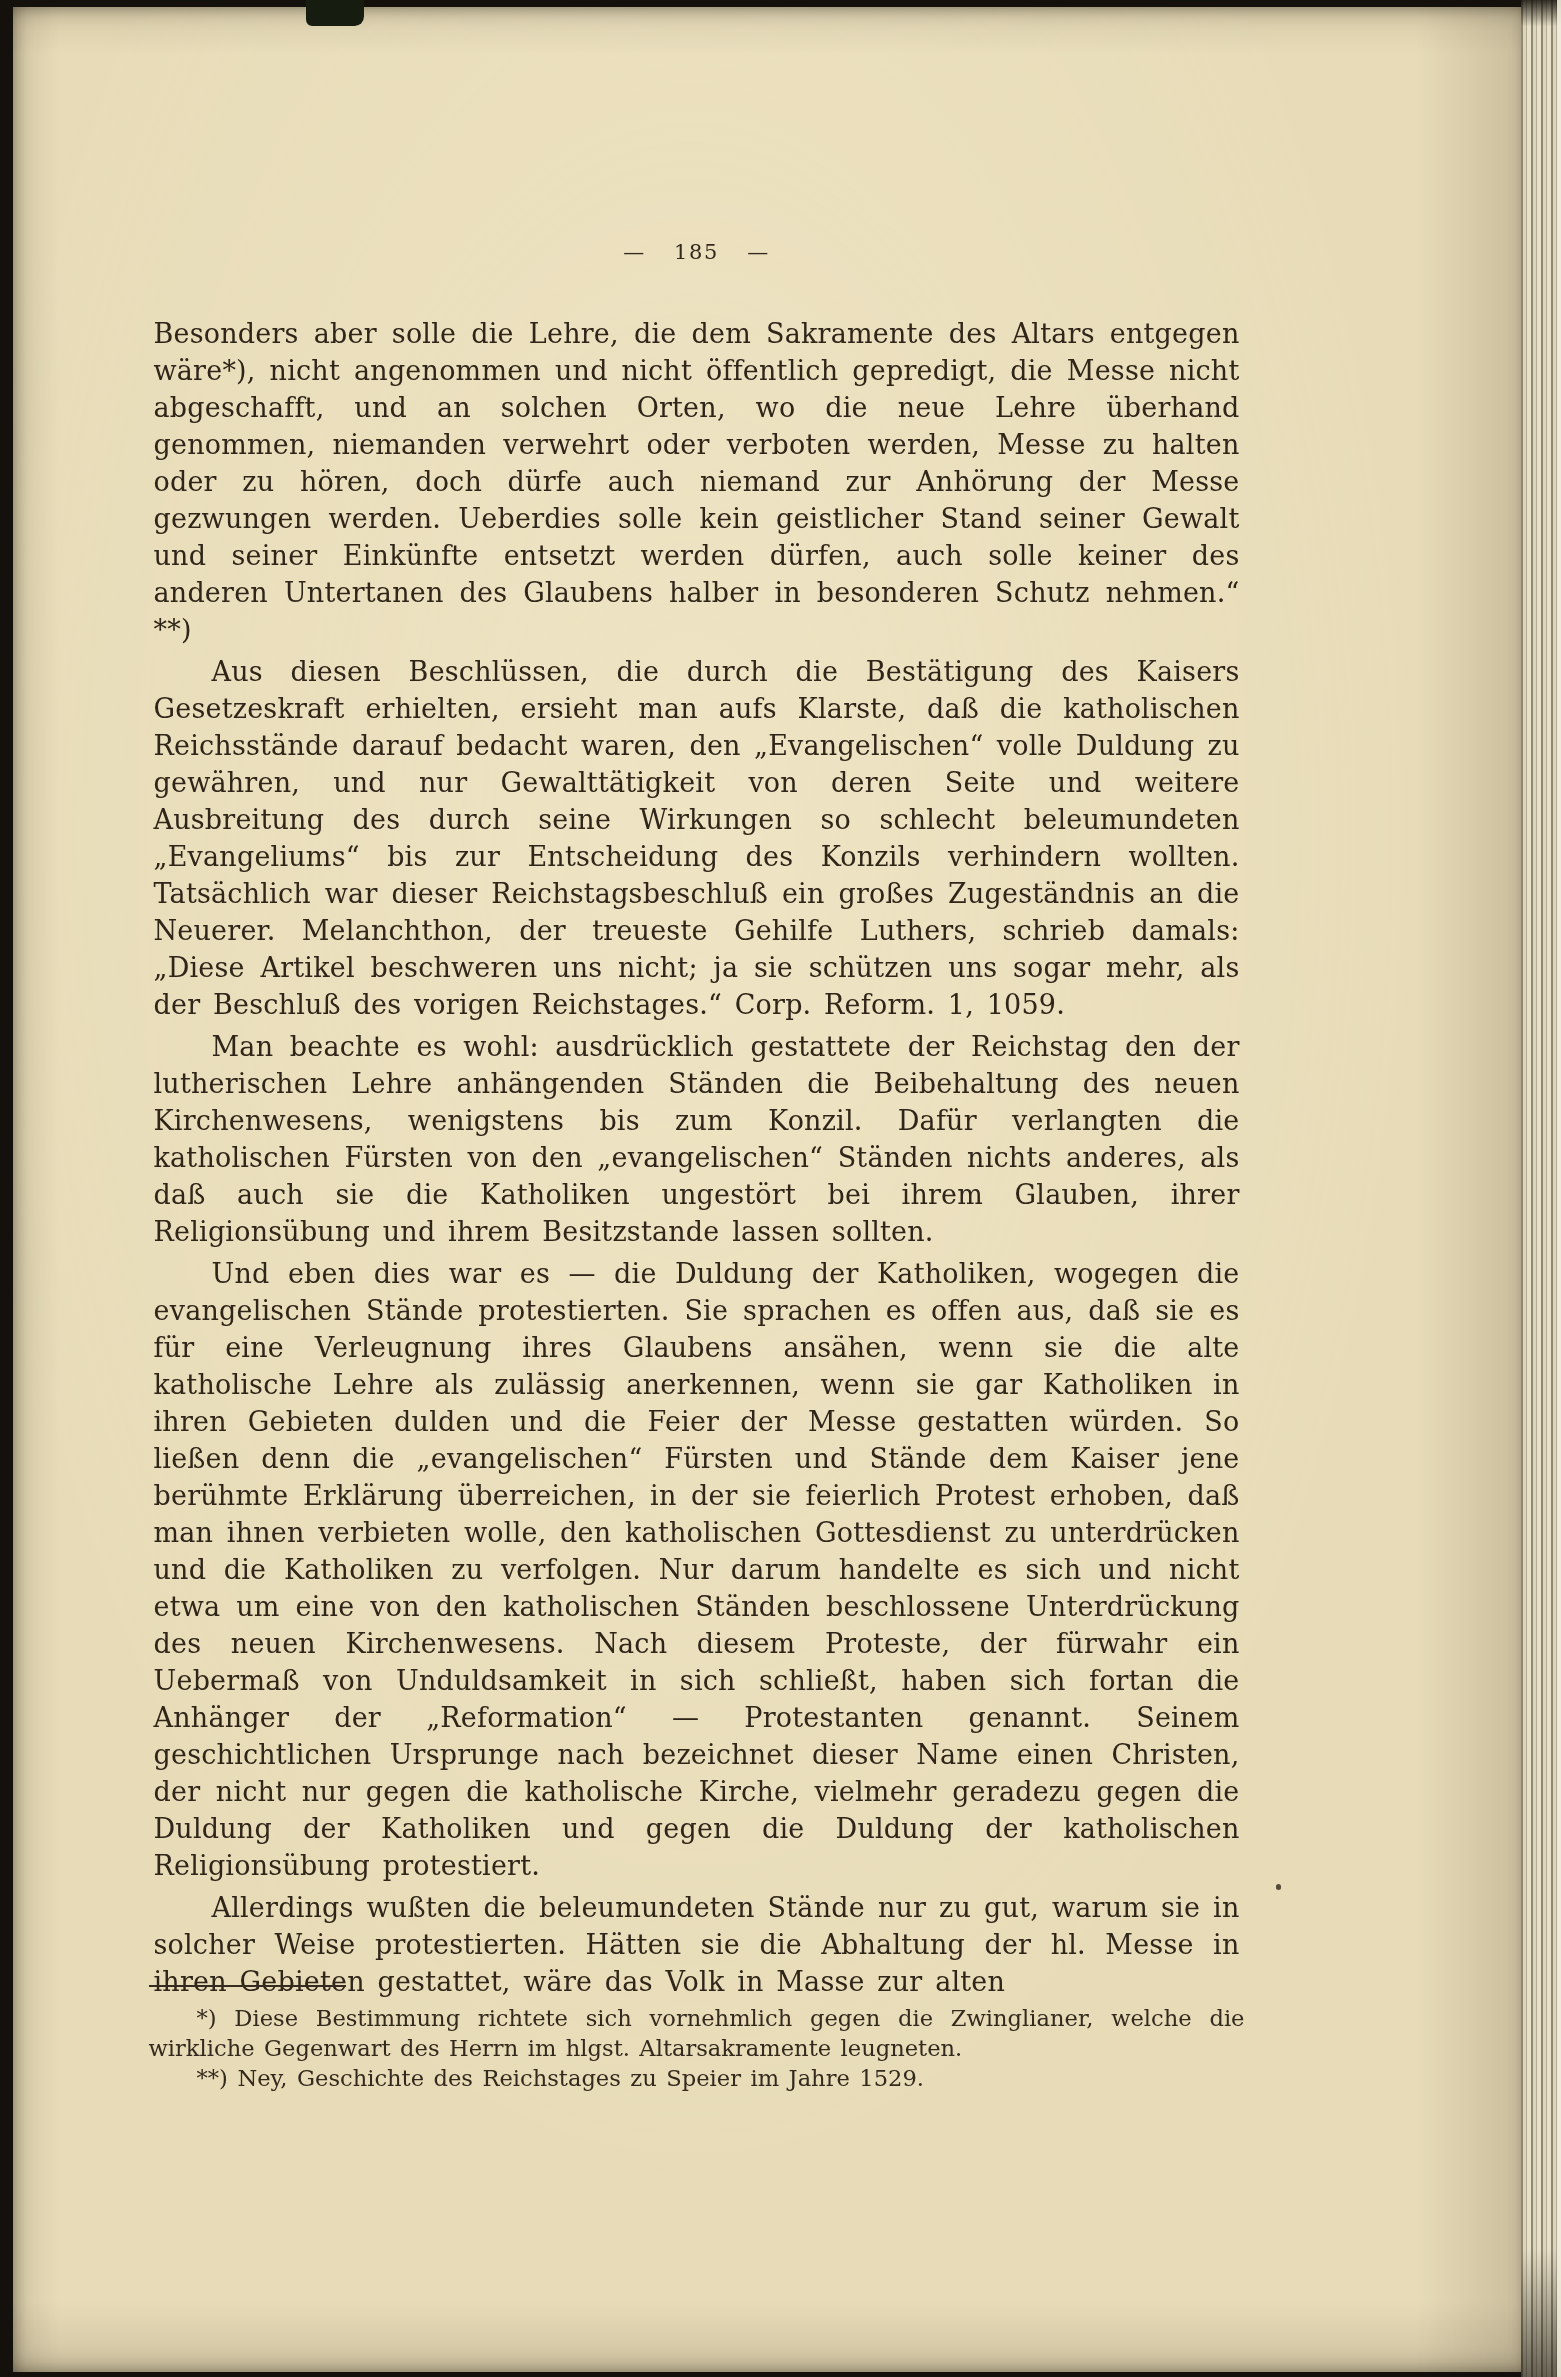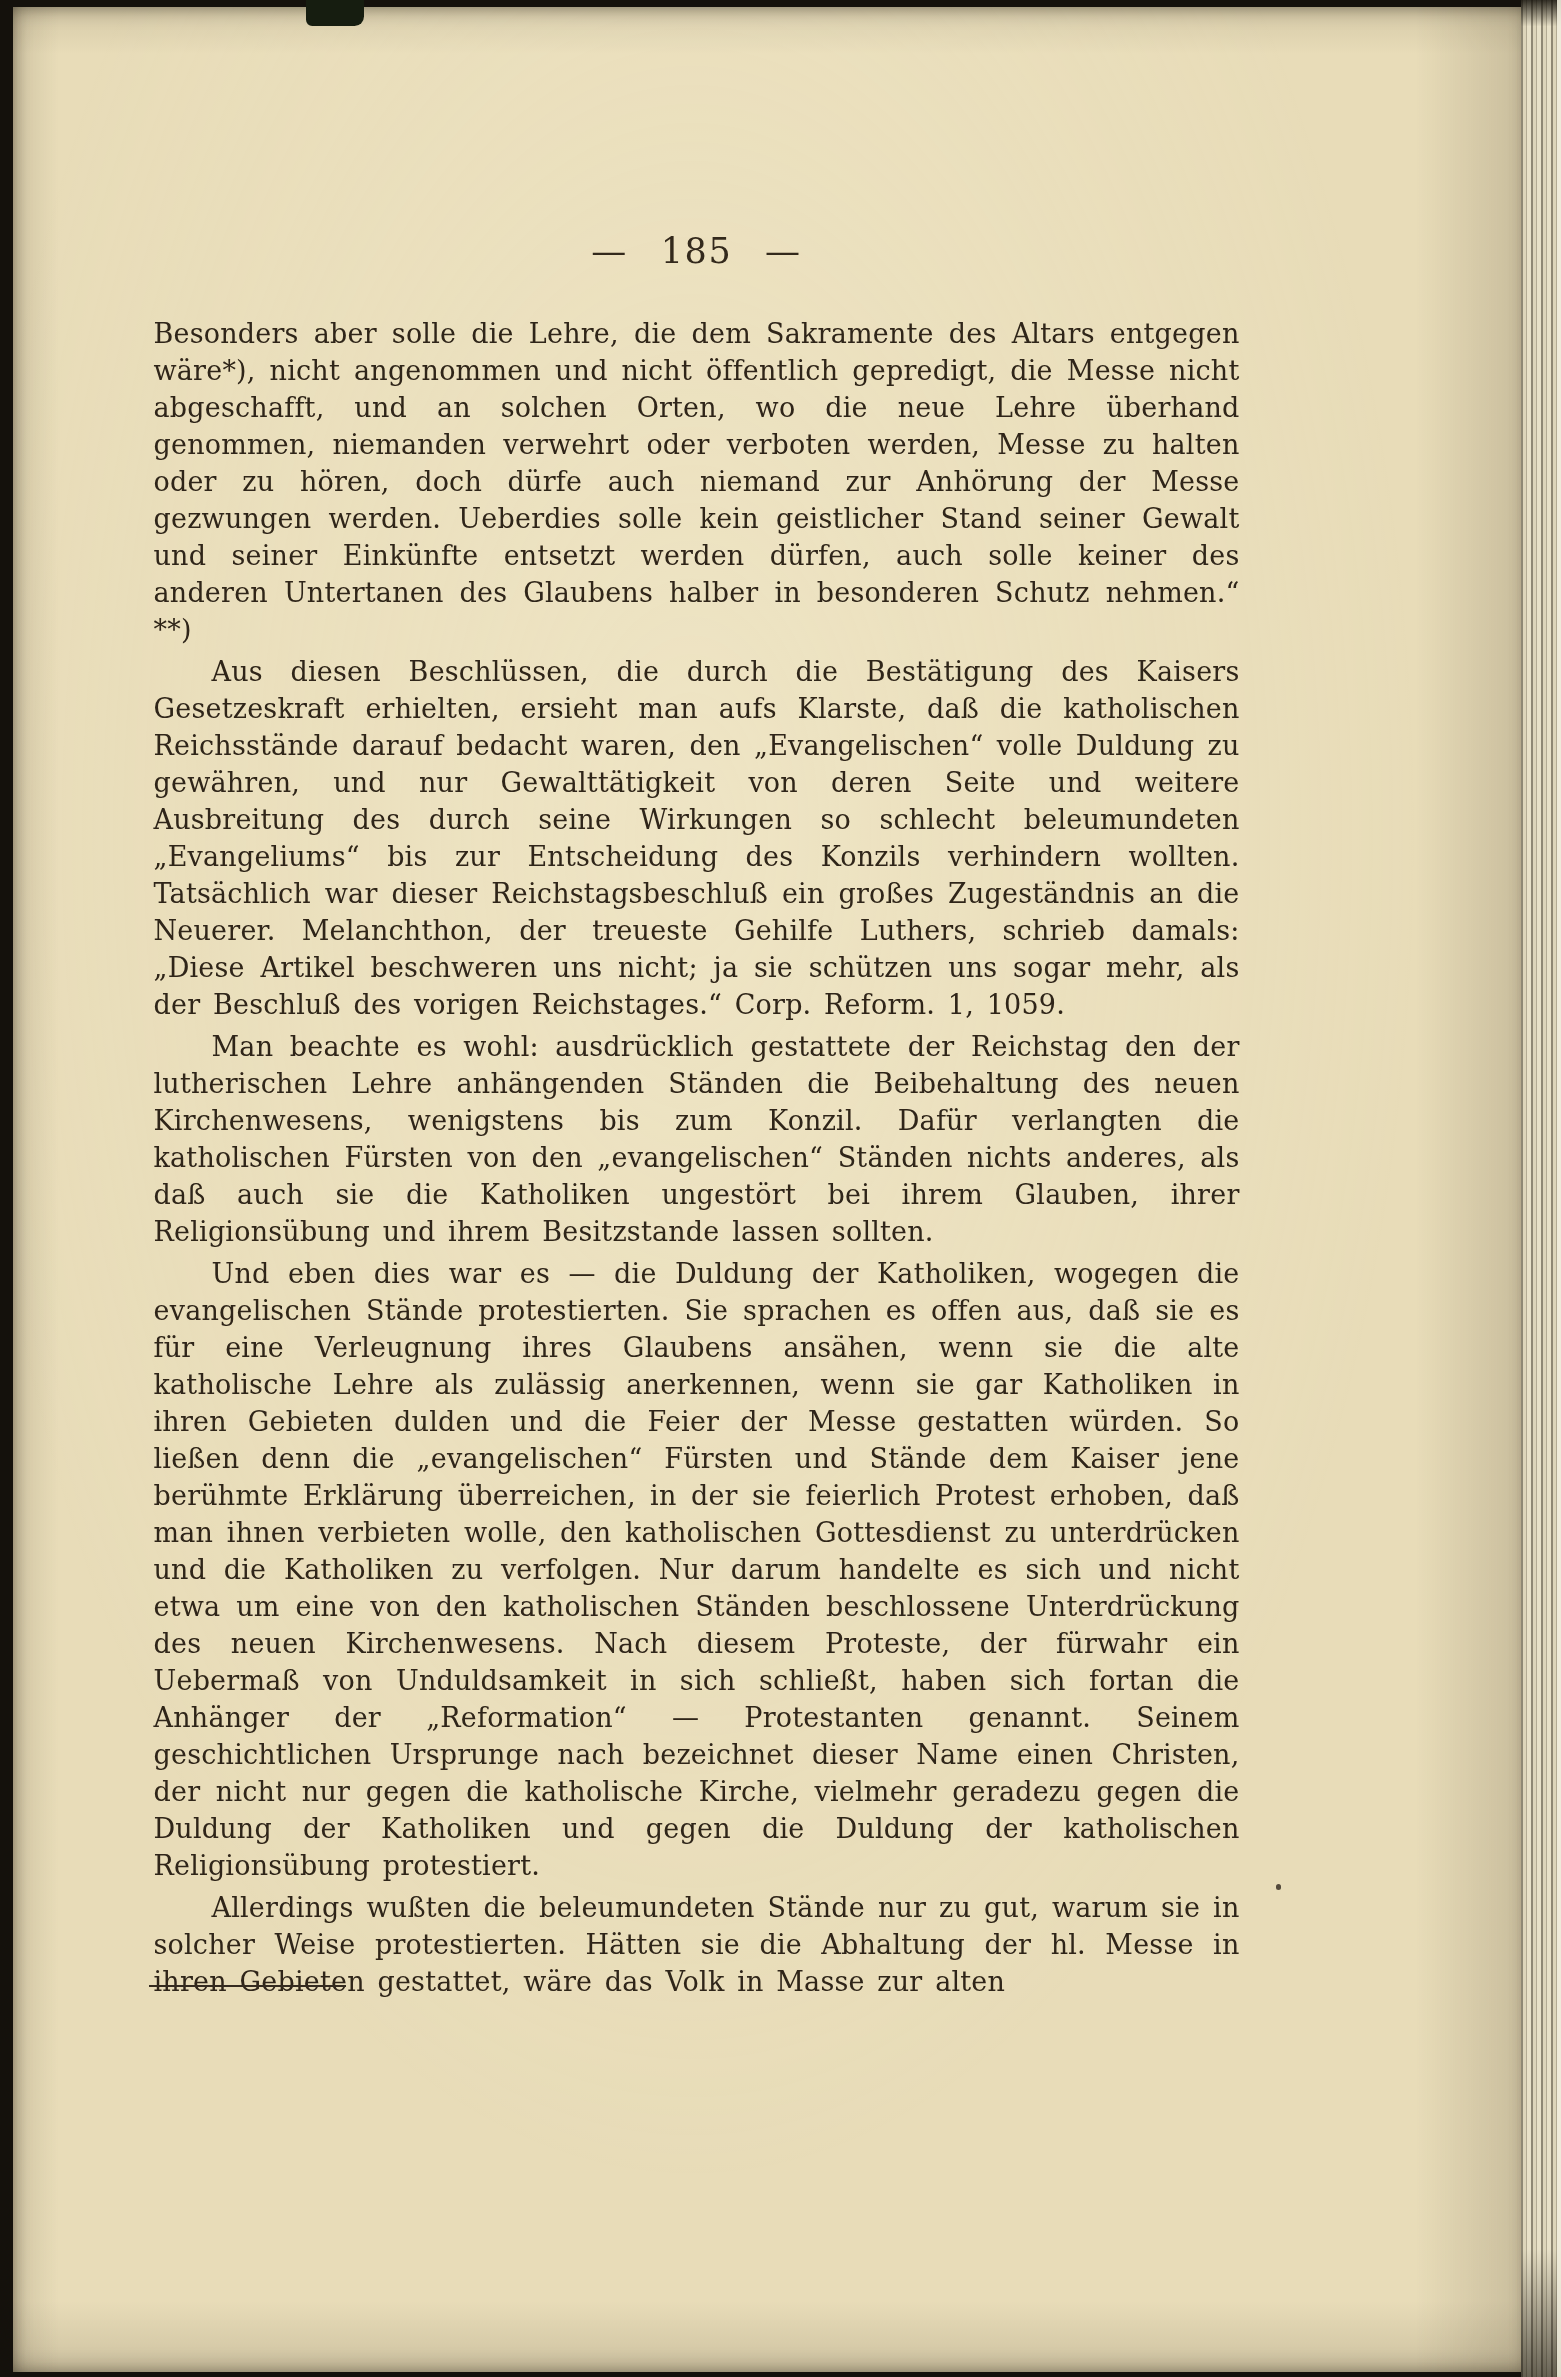--- a/index.html
+++ b/index.html
@@ -26,24 +26,24 @@
       linear-gradient(to right, rgba(40,30,15,0.12) 0%, rgba(40,30,15,0) 3%, rgba(40,30,15,0) 93%, rgba(40,30,15,0.16) 100%),
       linear-gradient(to bottom, rgba(40,30,15,0.10) 0%, rgba(40,30,15,0) 2%, rgba(40,30,15,0) 97%, rgba(40,30,15,0.14) 100%);
     box-shadow:
       inset 0 11px 20px -12.5px rgba(20,15,5,0.55),
       inset 0 -12.5px 22px -14px rgba(20,15,5,0.5),
       inset 11px 0 19px -12.5px rgba(20,15,5,0.35);
   }
   .page-header {
     position: absolute;
     left: 136px;
-    top: 224px;
+    top: 233px;
     width: 1096px;
     text-align: center;
-    font-size: 35px;
+    font-size: 21px;
     letter-spacing: 1.6px;
     word-spacing: 20px;
     color: #33291c;
   }
   .text-block {
     position: absolute;
     left: 136px;
     top: 303px;
     width: 1096px;
     font-size: 27px;
@@ -148,19 +148,23 @@
   <div class="text-block">
     <p class="para first">Besonders aber solle die Lehre, die dem Sakramente des Altars entgegen wäre*), nicht angenommen und nicht öffentlich gepredigt, die Messe nicht abgeschafft, und an solchen Orten, wo die neue Lehre überhand genommen, niemanden verwehrt oder verboten werden, Messe zu halten oder zu hören, doch dürfe auch niemand zur Anhörung der Messe gezwungen werden. Ueberdies solle kein geistlicher Stand seiner Gewalt und seiner Einkünfte entsetzt werden dürfen, auch solle keiner des anderen Untertanen des Glaubens halber in besonderen Schutz nehmen.“ **)</p>
     <p class="para">Aus diesen Beschlüssen, die durch die Bestätigung des Kaisers Gesetzeskraft erhielten, ersieht man aufs Klarste, daß die katholischen Reichsstände darauf bedacht waren, den „Evangelischen“ volle Duldung zu gewähren, und nur Gewalttätigkeit von deren Seite und weitere Ausbreitung des durch seine Wirkungen so schlecht beleumundeten „Evangeliums“ bis zur Entscheidung des Konzils verhindern wollten. Tatsächlich war dieser Reichstagsbeschluß ein großes Zugeständnis an die Neuerer. Melanchthon, der treueste Gehilfe Luthers, schrieb damals: „Diese Artikel beschweren uns nicht; ja sie schützen uns sogar mehr, als der Beschluß des vorigen Reichstages.“ Corp. Reform. 1, 1059.</p>
     <p class="para">Man beachte es wohl: ausdrücklich gestattete der Reichstag den der lutherischen Lehre anhängenden Ständen die Beibehaltung des neuen Kirchenwesens, wenigstens bis zum Konzil. Dafür verlangten die katholischen Fürsten von den „evangelischen“ Ständen nichts anderes, als daß auch sie die Katholiken ungestört bei ihrem Glauben, ihrer Religionsübung und ihrem Besitzstande lassen sollten.</p>
     <p class="para">Und eben dies war es — die Duldung der Katholiken, wogegen die evangelischen Stände protestierten. Sie sprachen es offen aus, daß sie es für eine Verleugnung ihres Glaubens ansähen, wenn sie die alte katholische Lehre als zulässig anerkennen, wenn sie gar Katholiken in ihren Gebieten dulden und die Feier der Messe gestatten würden. So ließen denn die „evangelischen“ Fürsten und Stände dem Kaiser jene berühmte Erklärung überreichen, in der sie feierlich Protest erhoben, daß man ihnen verbieten wolle, den katholischen Gottesdienst zu unterdrücken und die Katholiken zu verfolgen. Nur darum handelte es sich und nicht etwa um eine von den katholischen Ständen beschlossene Unterdrückung des neuen Kirchenwesens. Nach diesem Proteste, der fürwahr ein Uebermaß von Unduldsamkeit in sich schließt, haben sich fortan die Anhänger der „Reformation“ — Protestanten genannt. Seinem geschichtlichen Ursprunge nach bezeichnet dieser Name einen Christen, der nicht nur gegen die katholische Kirche, vielmehr geradezu gegen die Duldung der Katholiken und gegen die Duldung der katholischen Religionsübung protestiert.</p>
     <p class="para">Allerdings wußten die beleumundeten Stände nur zu gut, warum sie in solcher Weise protestierten. Hätten sie die Abhaltung der hl. Messe in ihren Gebieten gestattet, wäre das Volk in Masse zur alten</p>
   </div>
 
   <div class="footnote-sep"></div>
 
+  <div class="footnotes">
+    <p class="footnote">*) Diese Bestimmung richtete sich vornehmlich gegen die Zwinglianer, welche die wirkliche Gegenwart des Herrn im hlgst. Altarsakramente leugneten.</p>
+    <p class="footnote">**) Ney, Geschichte des Reichstages zu Speier im Jahre 1529.</p>
+  </div>
 
   <div class="ink-speck"></div>
 </div>
 
 <div class="corner-patch"></div>
 <div class="page-stack"></div>
 
 
 </body></html>

